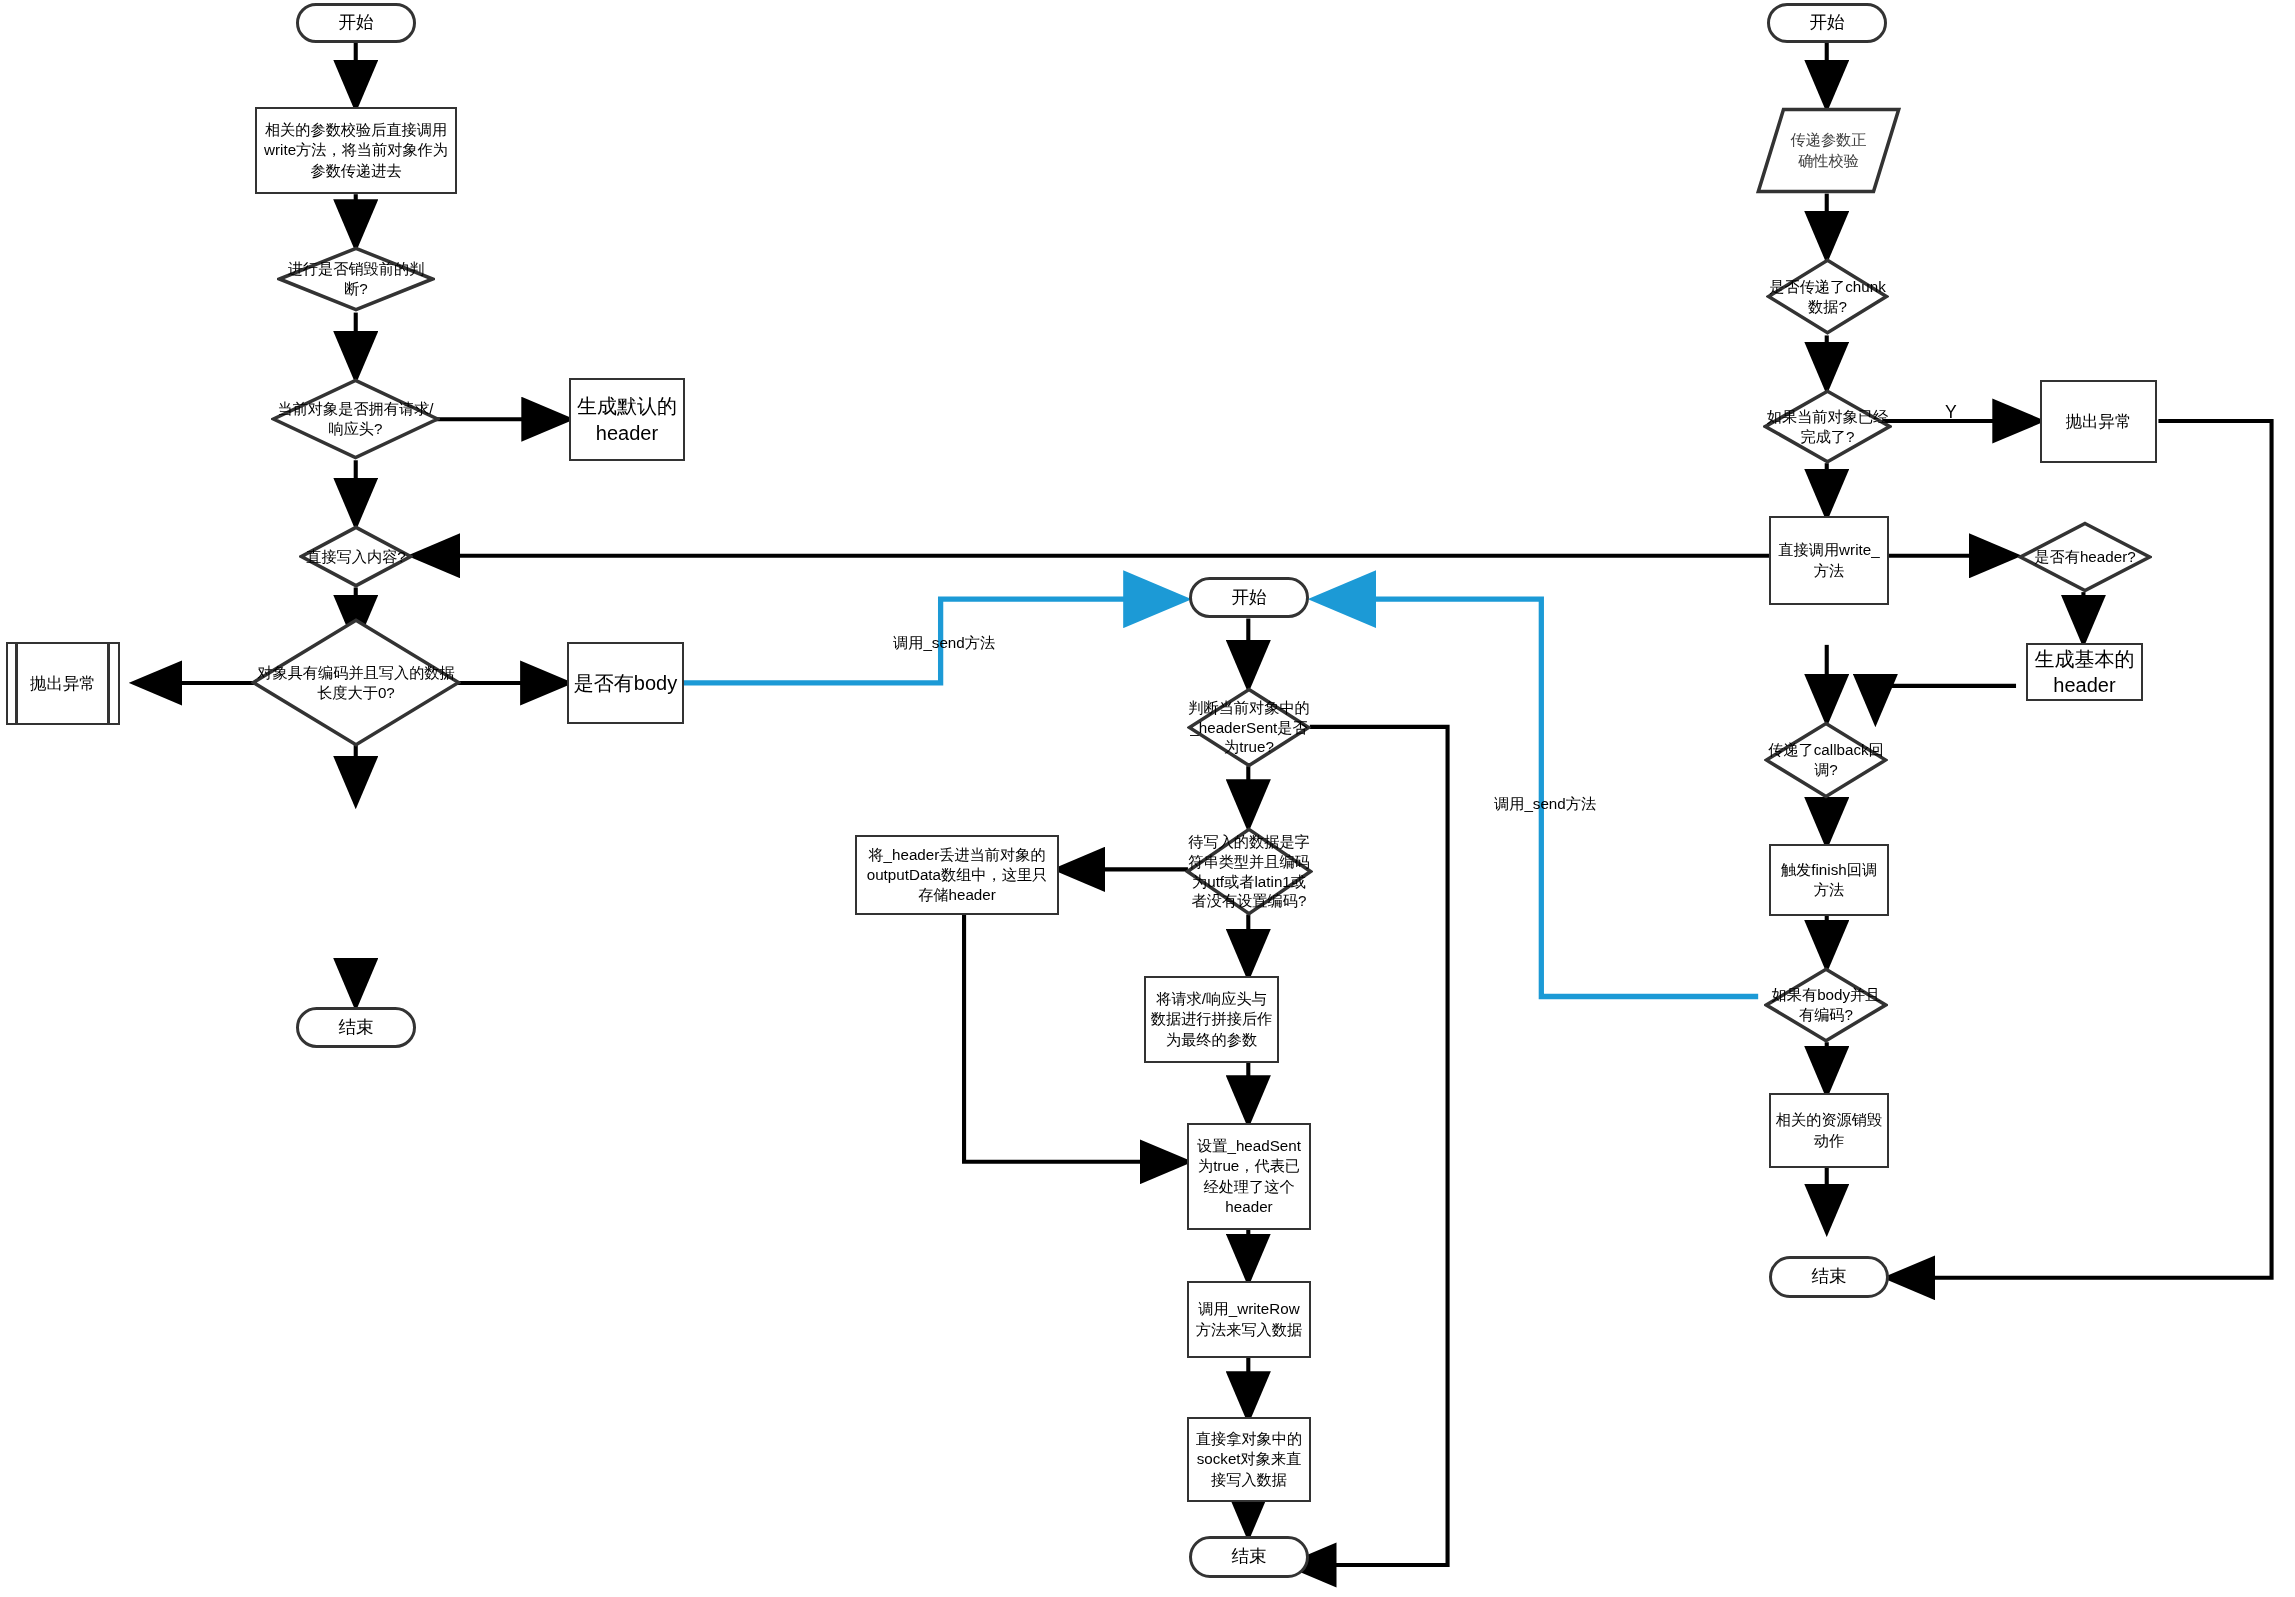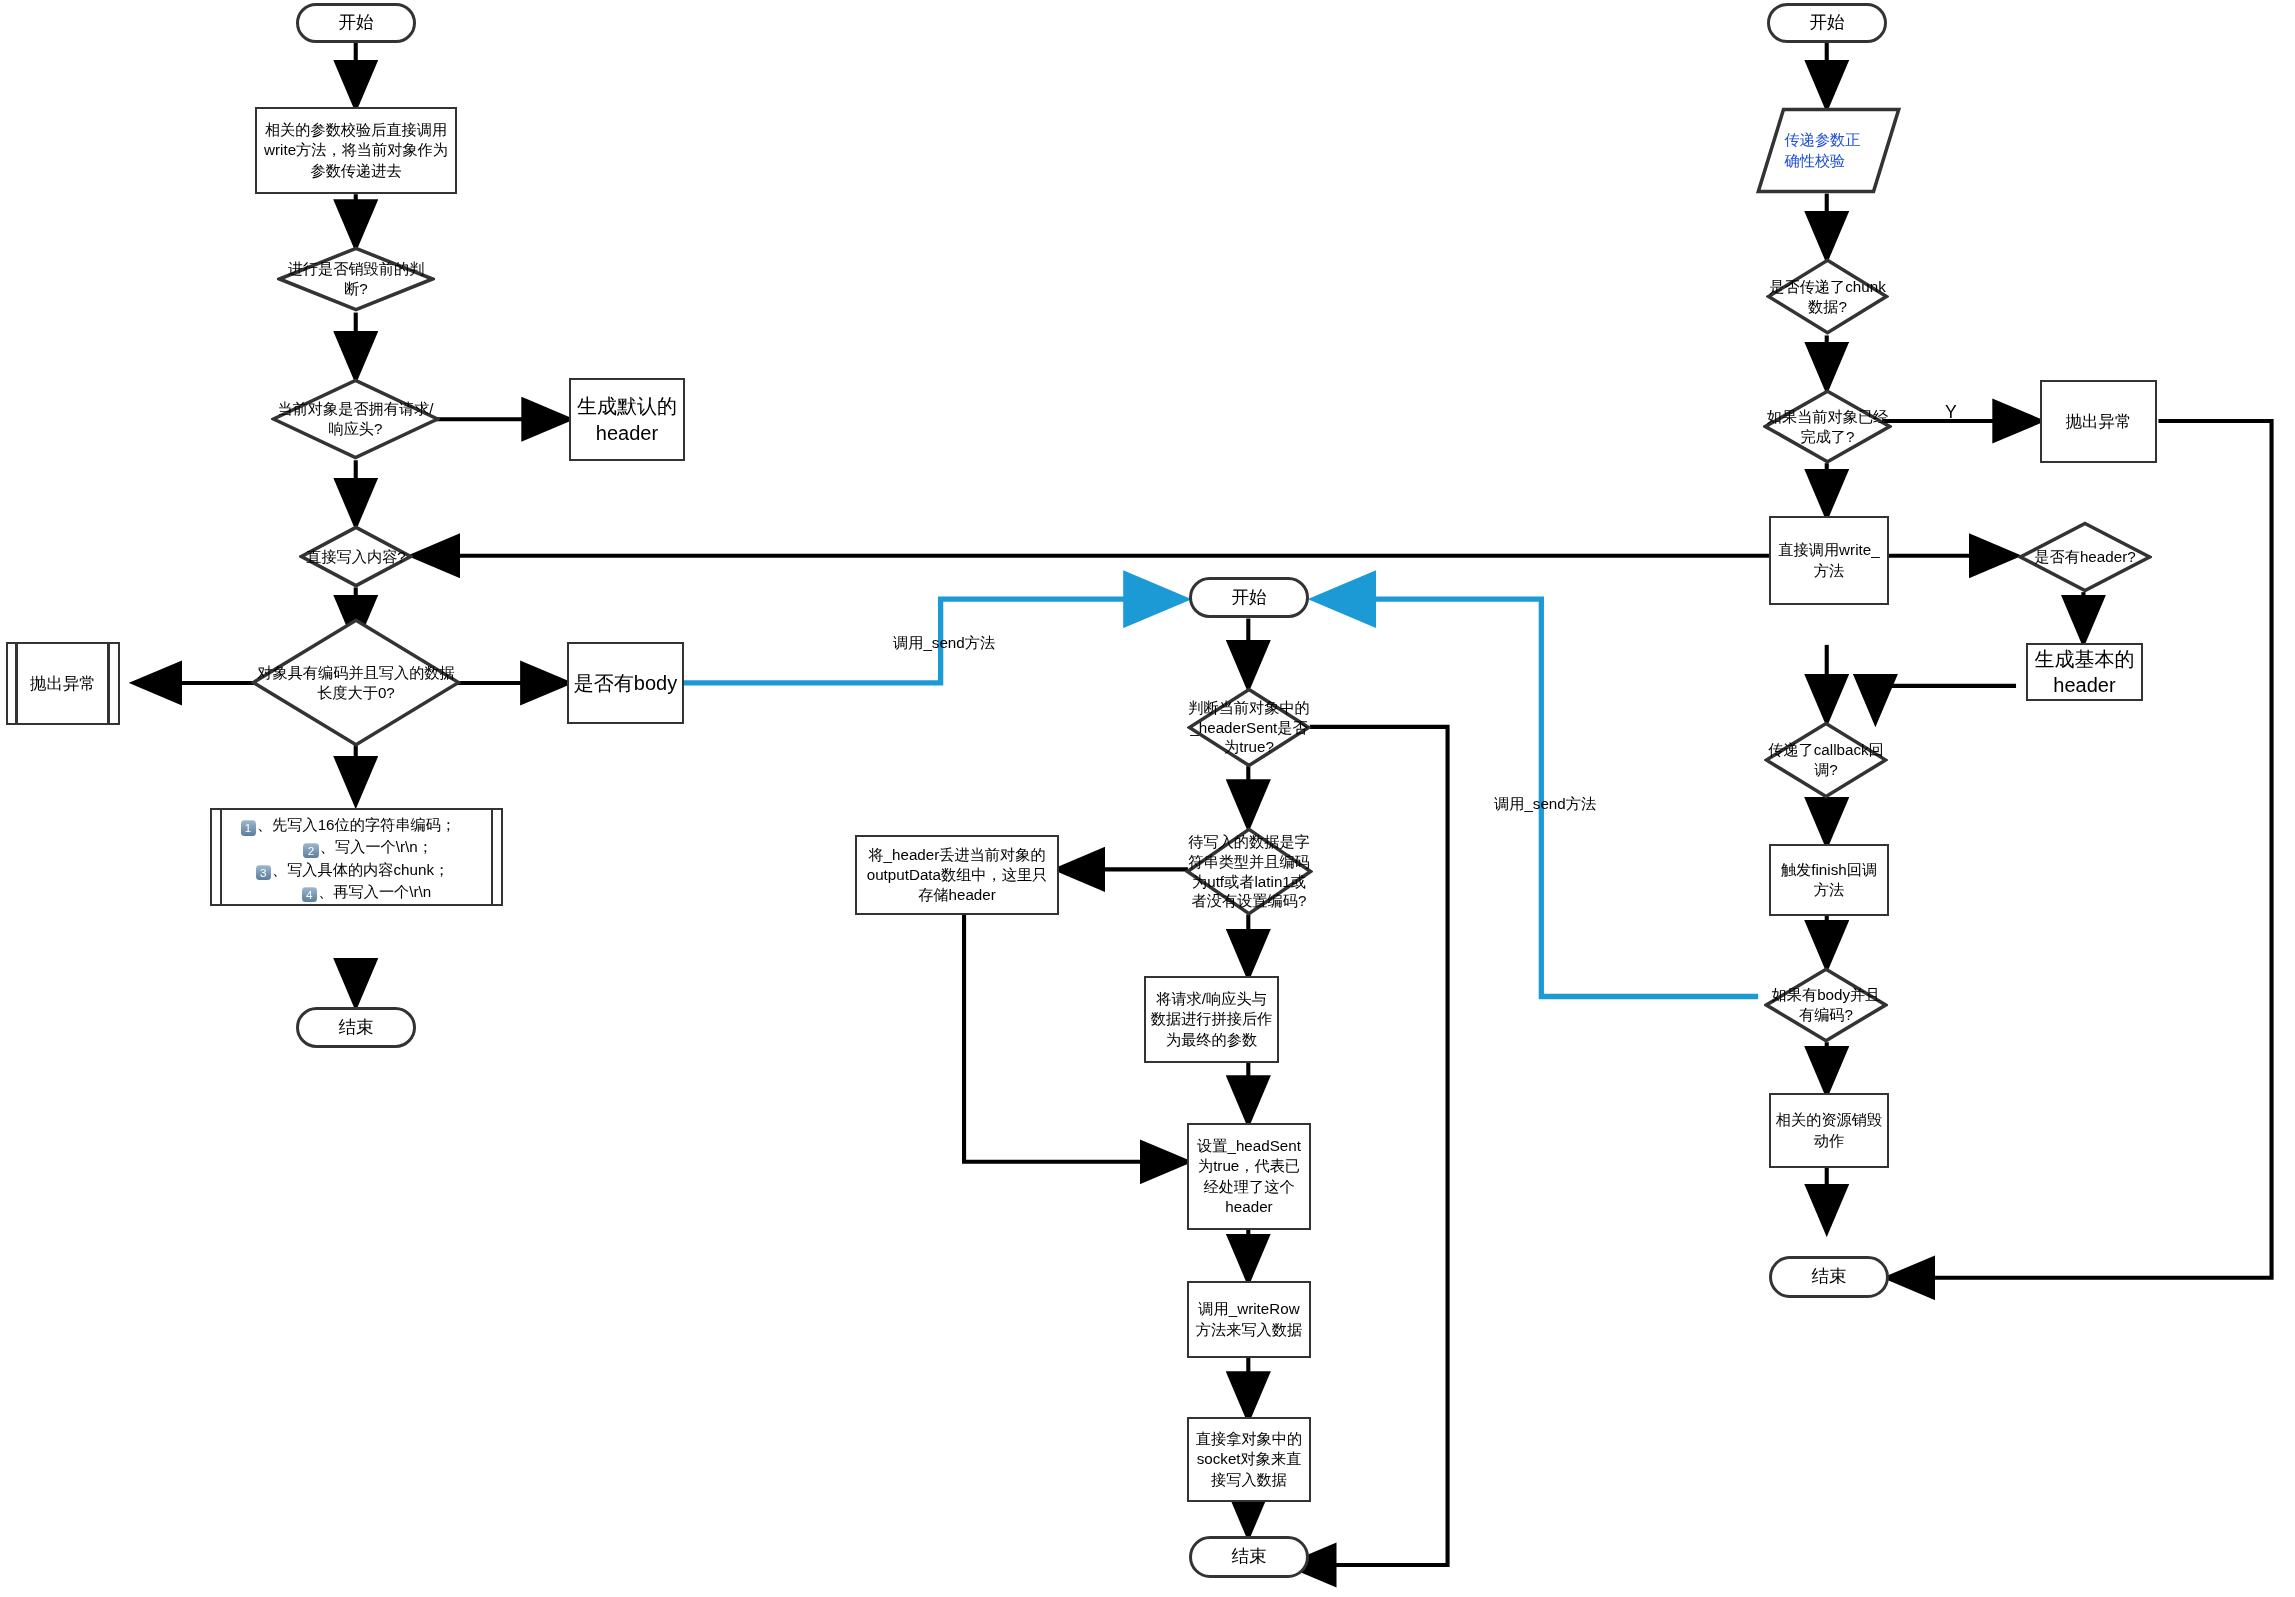--- a/index.html
+++ b/index.html
@@ -13,21 +13,21 @@
   .predef{border:2.9px solid #333333;background:#ffffff;}
   .predef::before,.predef::after{content:"";position:absolute;top:0;bottom:0;width:2.9px;background:#333333;}
   .predef::before{left:7.6px;}
   .predef::after{right:7.6px;}
   .dia-wrap{position:absolute;display:flex;align-items:center;justify-content:center;}
   .dia-wrap svg{position:absolute;left:0;top:0;}
   .dia-txt{position:relative;z-index:2;text-align:center;color:#000;line-height:1.3;
            width:125%;pointer-events:none;}
   .para-wrap{position:absolute;display:flex;align-items:center;justify-content:center;}
   .para-wrap svg{position:absolute;left:0;top:0;}
-  .para-txt{position:relative;z-index:2;color:#1d4ed8;line-height:1.35;}
+  .para-txt{position:relative;z-index:2;text-align:center;color:#404040;line-height:1.35;}
   .edge-label{position:absolute;color:#000;white-space:nowrap;}
   .listbox{display:block;padding:9.4px 17.6px 5.9px 17.6px;text-align:center;}
   .li{display:block;white-space:nowrap;margin:1.8px 0;}
   .badge{display:inline-block;width:15.2px;height:15.2px;line-height:15.2px;text-align:center;
          border-radius:3.5px;color:#ffffff;font-size:11.7px;vertical-align:-2.3px;margin-right:1.2px;
          background:linear-gradient(#9fb8cf,#5b7d9e);box-shadow:inset 0 0.6px 0 rgba(255,255,255,.55);}
   .f26{font-size:15.2px;} .f27{font-size:20px;} .f28{font-size:16.4px;} .f30{font-size:17.6px;}
 </style>
 </head>
 <body>
@@ -136,28 +136,20 @@
     <svg width="210" height="129" viewBox="0 0 358 220">
       <polygon points="179,4 354,110 179,216 4,110" fill="#ffffff" stroke="#333333" stroke-width="6"></polygon>
     </svg>
     <span class="dia-txt f26">对象具有编码并且写入的数据长度大于0?</span>
   </div>
 
   <div class="node proc f27" style="left:567px;top:642px;width:117px;height:82px;padding:2.3px 4.7px;">
     <span>是否有body</span>
   </div>
 
-  <div class="node predef" style="left:210px;top:808px;width:293px;height:98px;">
-    <span class="listbox">
-      <span class="li f26" style="margin-left:-16.4px;"><span class="badge">1</span><span>、先写入16位的字符串编码；</span></span>
-      <span class="li f26" style="margin-left:23.4px;"><span class="badge">2</span><span>、写入一个\r\n；</span></span>
-      <span class="li f26" style="margin-left:-8.2px;"><span class="badge">3</span><span>、写入具体的内容chunk；</span></span>
-      <span class="li f26" style="margin-left:20px;"><span class="badge">4</span><span>、再写入一个\r\n</span></span>
-    </span>
-  </div>
 
   <div class="node term f30" style="left:296px;top:1007px;width:120px;height:41px;">
     <span>结束</span>
   </div>
 
   <div class="node term f30" style="left:1189px;top:577px;width:120px;height:41px;">
     <span>开始</span>
   </div>
 
   <div class="edge-label f26" style="left:893px;top:633px;">

